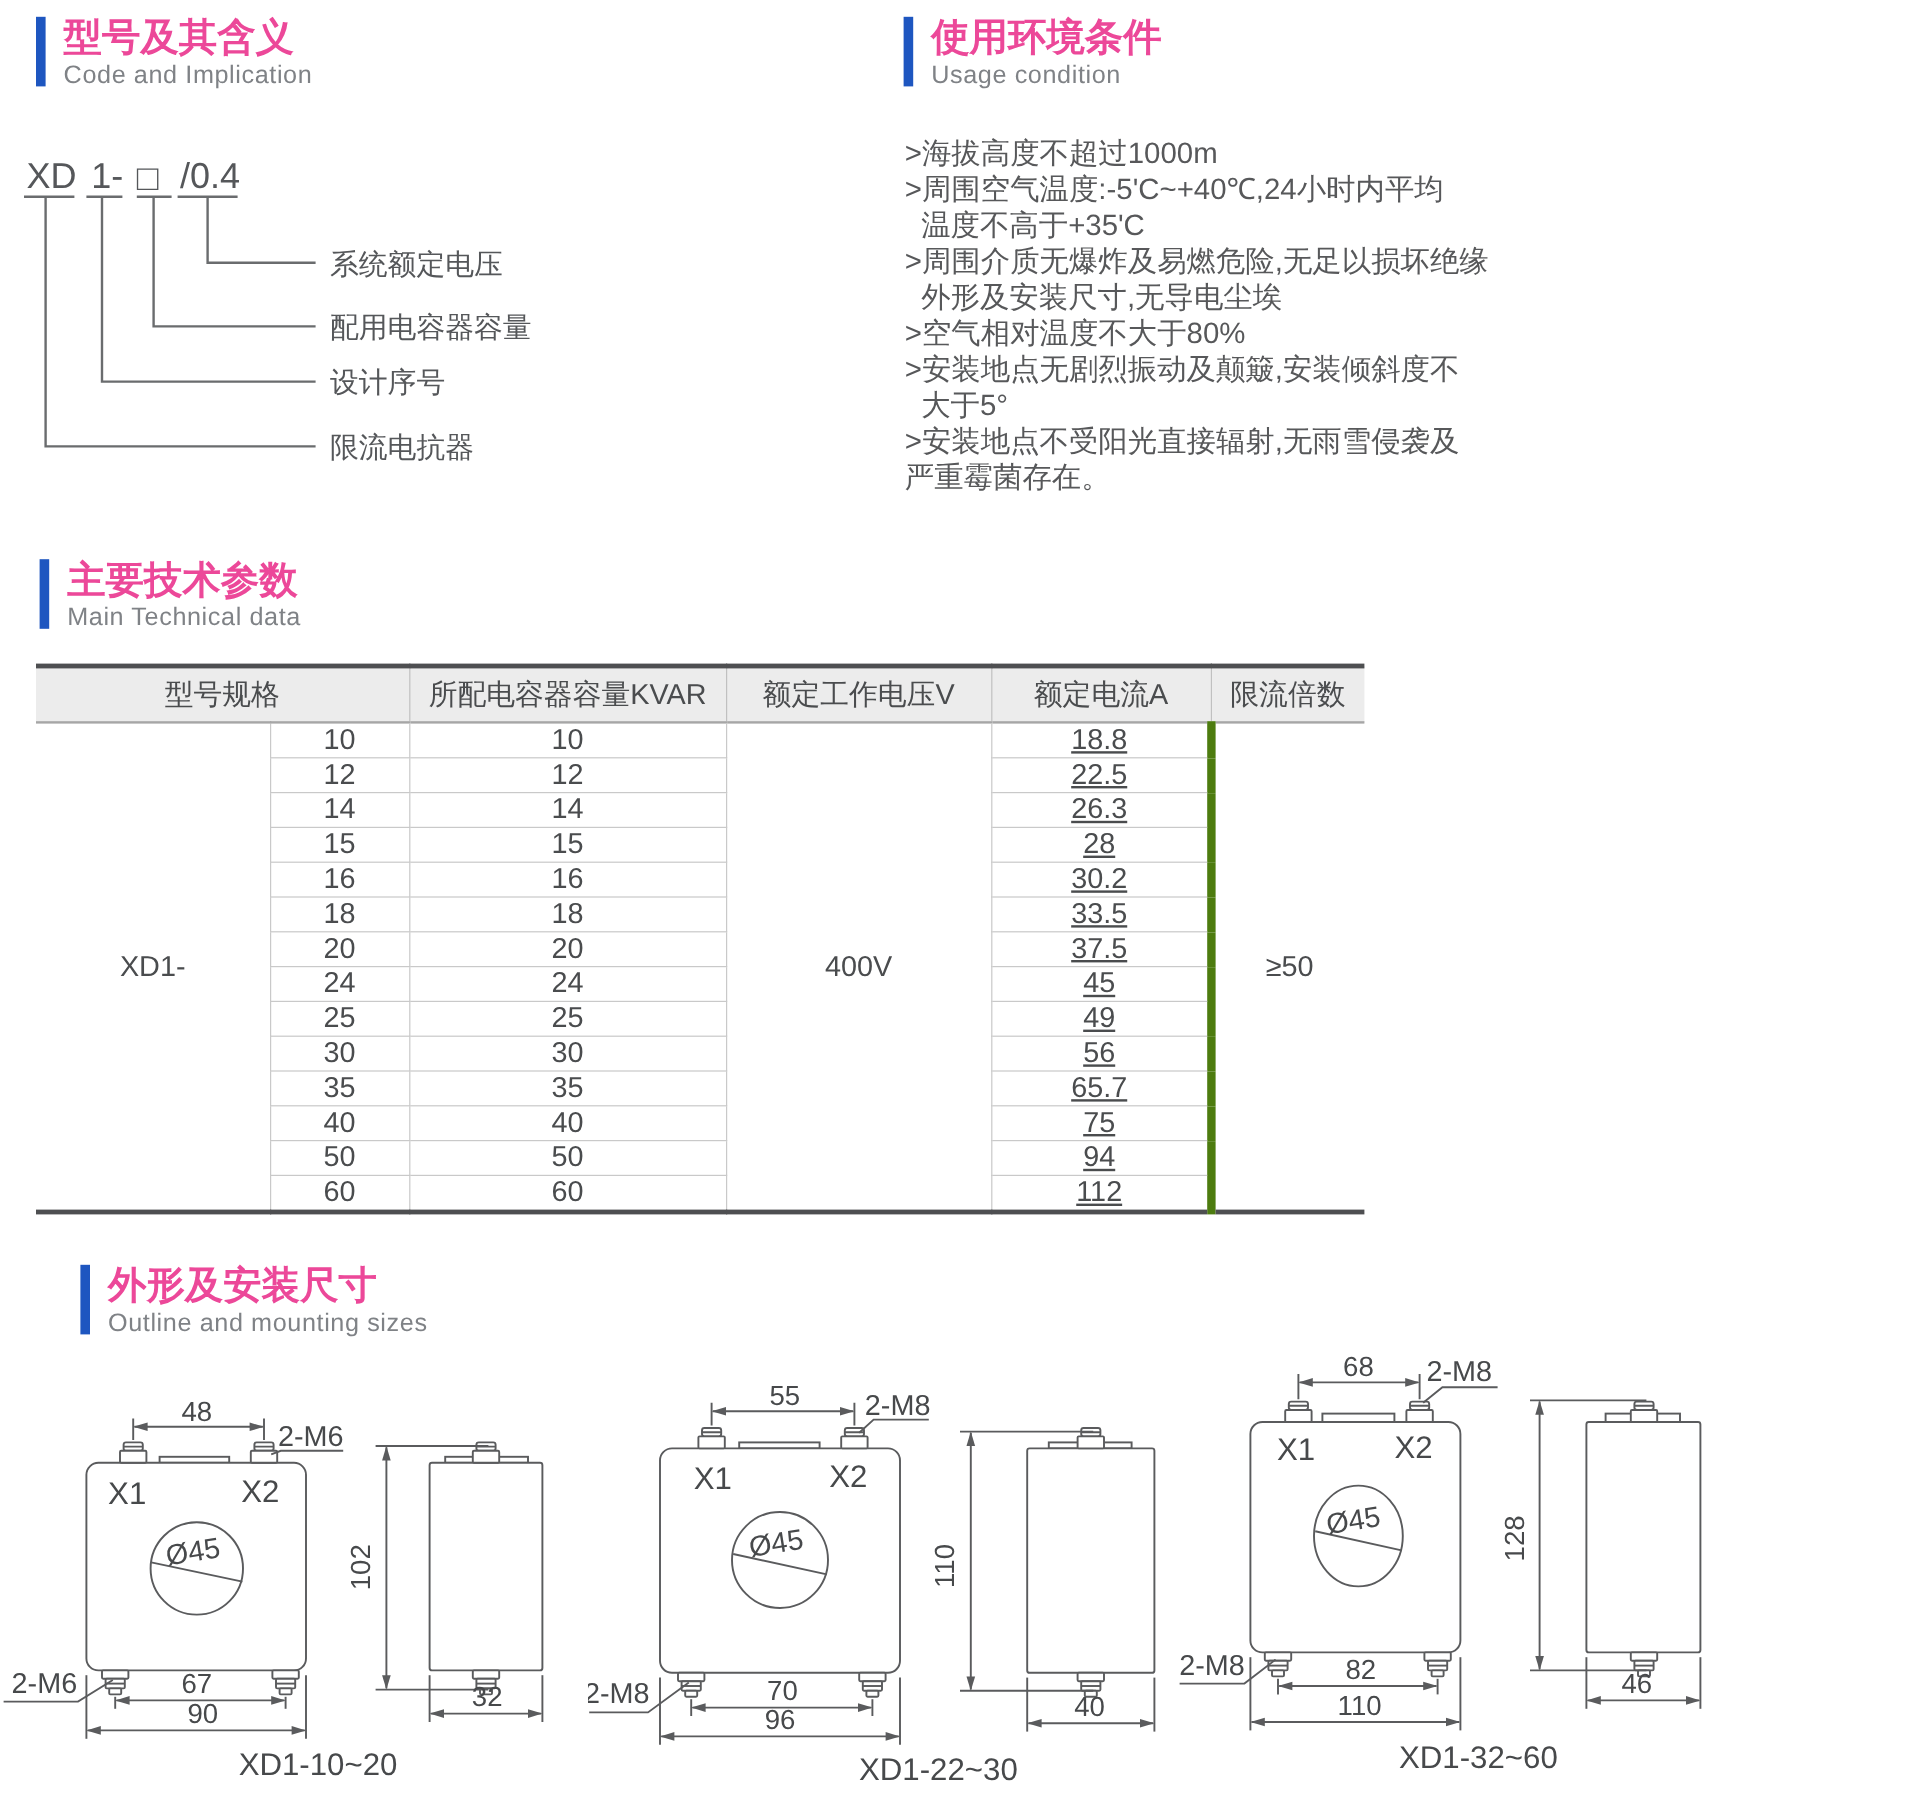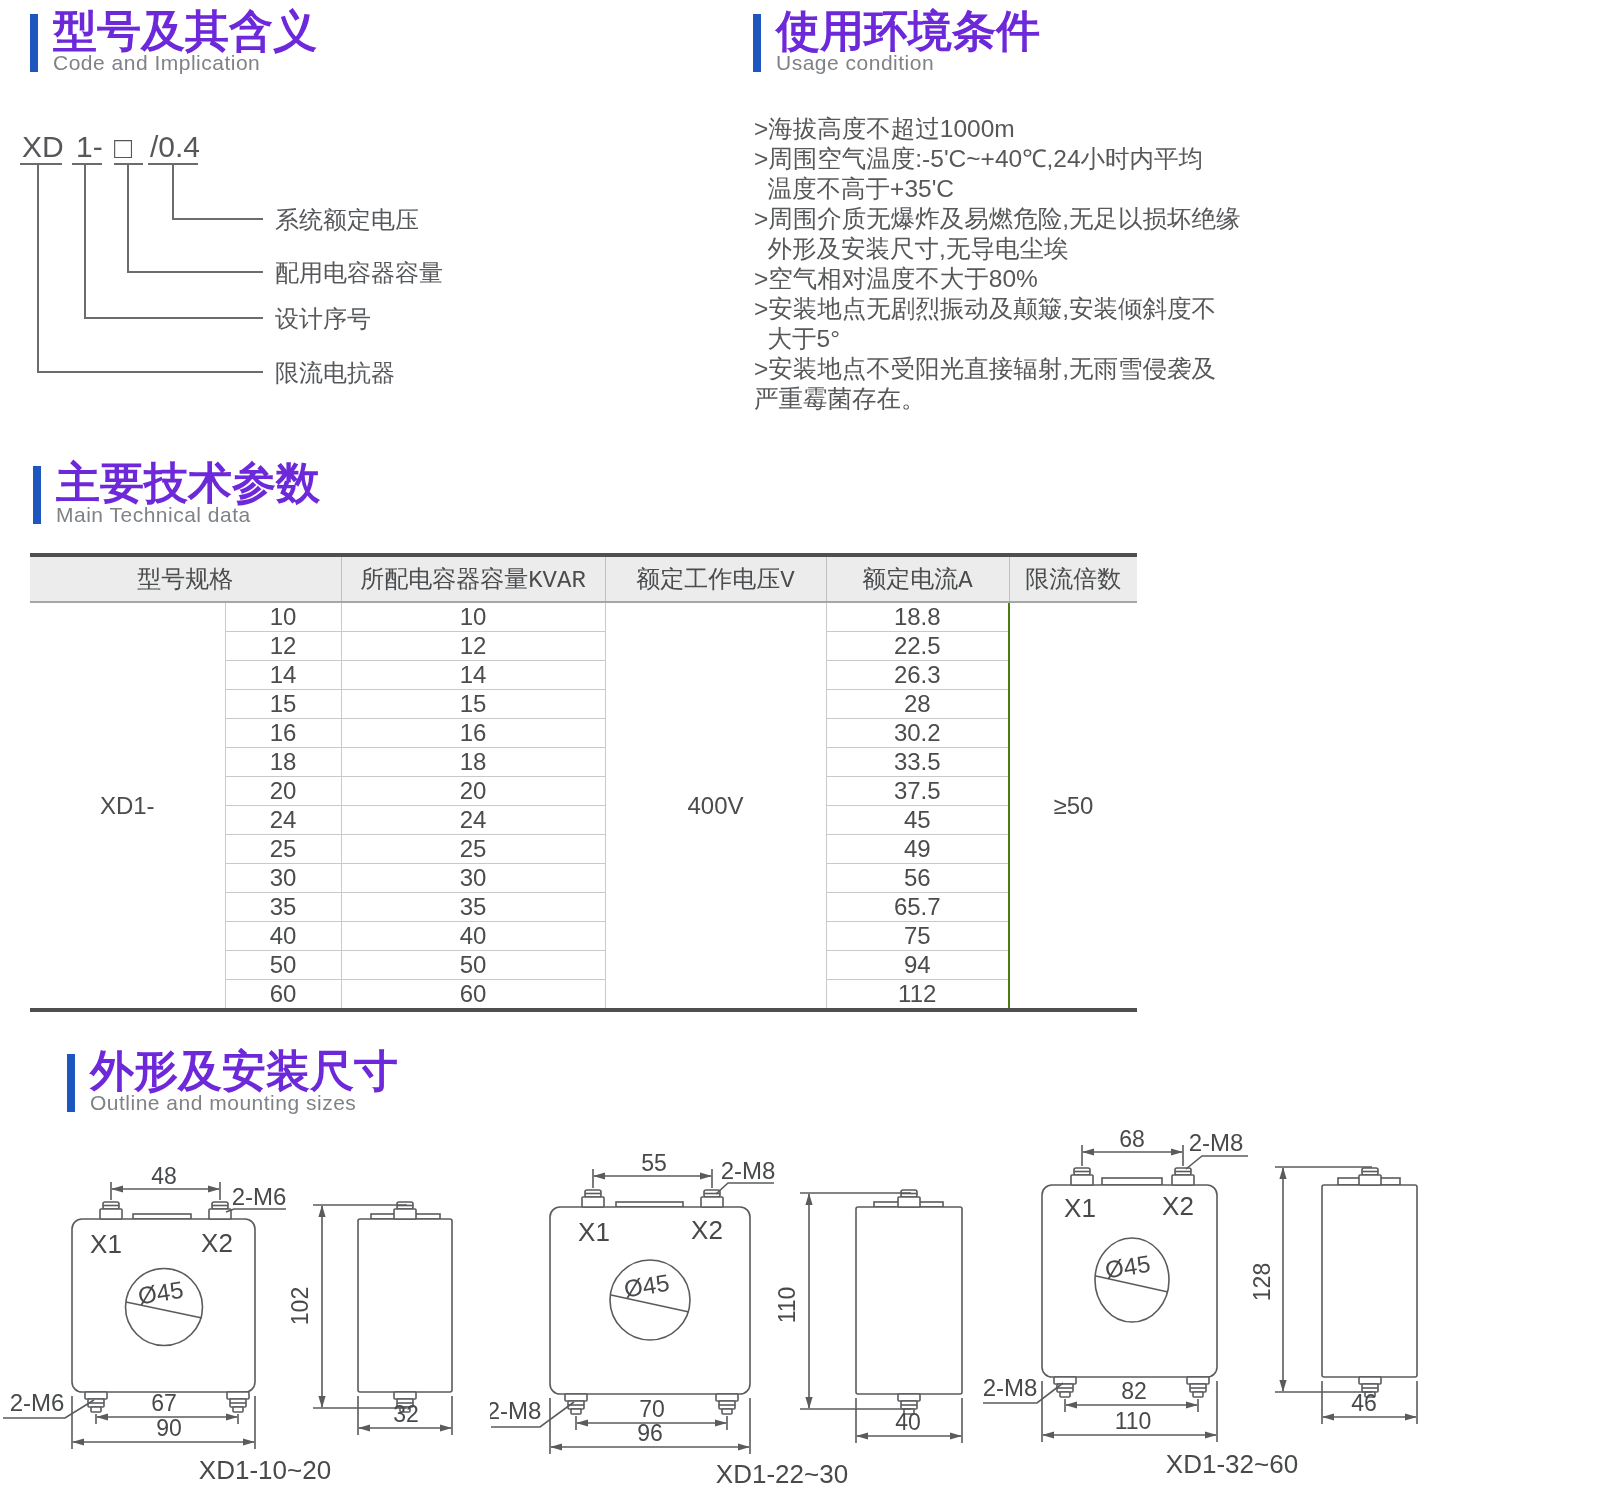--- a/index.html
+++ b/index.html
@@ -2,40 +2,40 @@
 <html><head>
 <meta charset="utf-8">
 <style>
   html,body{margin:0;padding:0;background:#fff;}
   .page{position:relative;width:1600px;height:1494px;background:#ffffff;overflow:hidden;
         font-family:"Liberation Sans",sans-serif;color:#4a4c4e;}
 
   
   .sec{position:absolute;display:flex;align-items:stretch;}
   .sec .bar{width:8px;height:58px;background:#1e56c0;margin-right:15px;flex:none;}
-  .sec .cn{font-size:44px;font-weight:bold;color:#6d28d9;line-height:34px;}
+  .sec .cn{font-size:32px;font-weight:bold;color:#ec4899;line-height:34px;}
   .sec .en{font-size:21px;color:#7f8286;margin-top:3px;letter-spacing:.5px;}
 
   
   .usage-list{position:absolute;left:754px;top:114px;width:520px;font-size:24.5px;
               line-height:30px;color:#57585a;}
   .usage-list .uline{white-space:pre;}
 
   
   .tech-table{position:absolute;left:30px;top:553px;width:1107px;border-collapse:collapse;
               table-layout:fixed;font-size:24px;color:#4a4c4e;
               border-top:4px solid #4e4f51;border-bottom:4px solid #4e4f51;}
   .tech-table th{height:44px;background:#ececec;font-weight:normal;font-size:24px;
-                 border-bottom:2px solid #a6a6a6;padding:0;font-family:Liberation Mono, monospace;}
+                 border-bottom:2px solid #a6a6a6;padding:0;}
   .tech-table th + th{border-left:1px solid #c0c0c0;}
   .tech-table td{height:28px;line-height:28px;text-align:center;padding:0;}
   .tech-table td.spec{border-left:1px solid #c9c9c9;border-right:1px solid #c9c9c9;border-bottom:1px solid #c9c9c9;}
   .tech-table td.kvar{border-right:1px solid #c9c9c9;border-bottom:1px solid #c9c9c9;}
   .tech-table td.volt{border-right:1px solid #c9c9c9;}
-  .tech-table td.curr{border-right:2px solid #4d7c0f;border-bottom:1px solid #c9c9c9;}
+  .tech-table td.curr{border-right:7px solid #4d7c0f;border-bottom:1px solid #c9c9c9;text-decoration:underline;}
 
   
   svg{position:absolute;}
   svg text{font-family:"Liberation Sans",sans-serif;fill:#47494b;}
   #code-svg text.part{fill:#55575a;}
   #code-svg text.lbl{fill:#55575a;}
 </style>
 </head>
 <body>
 

